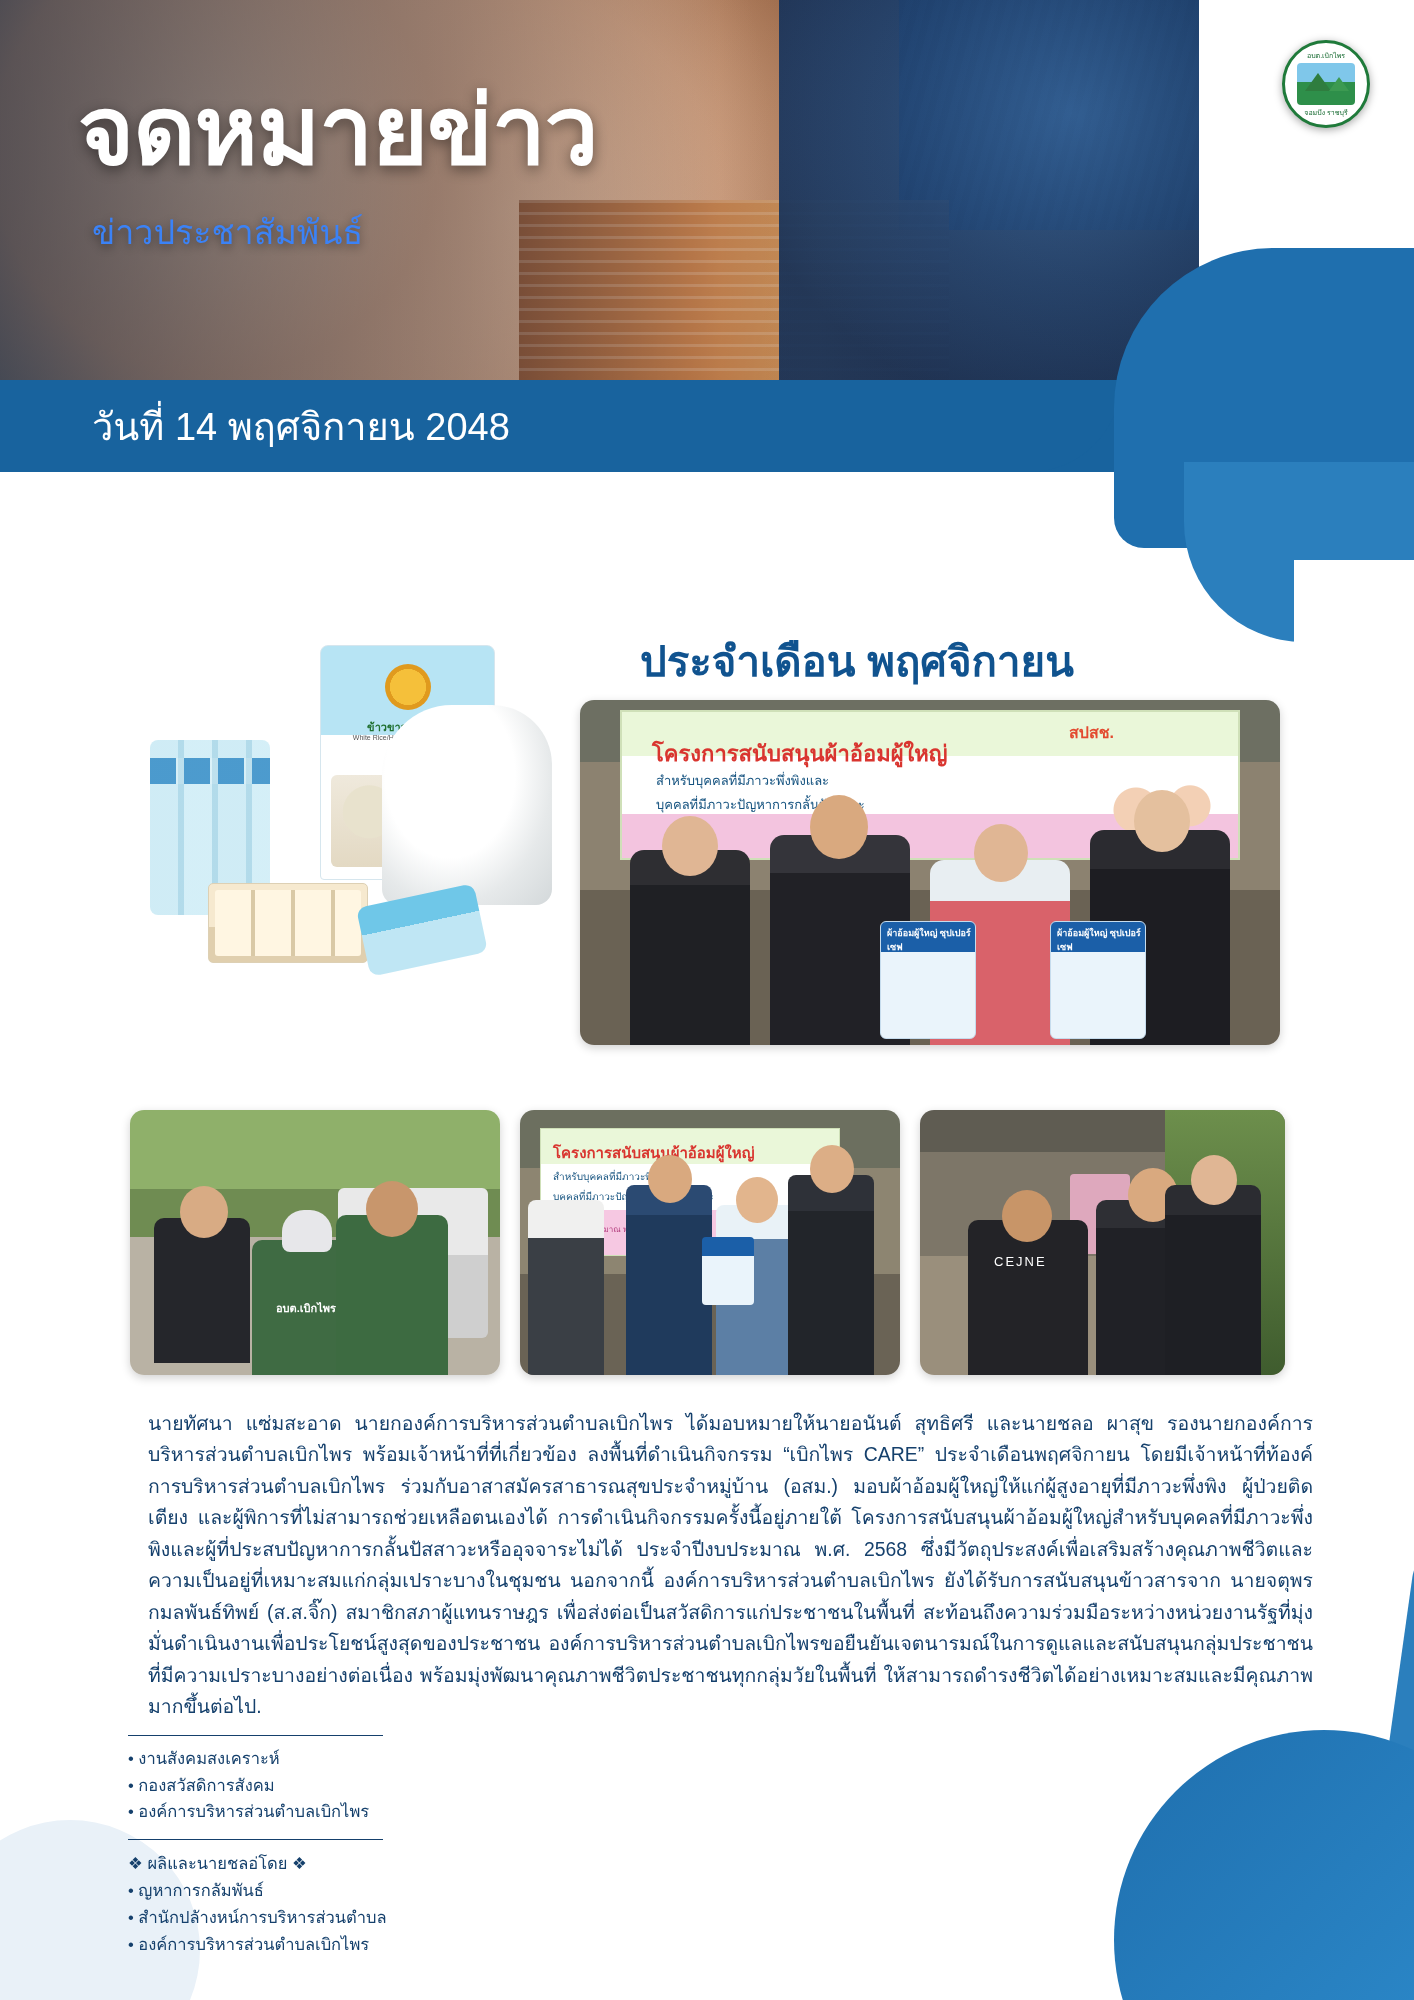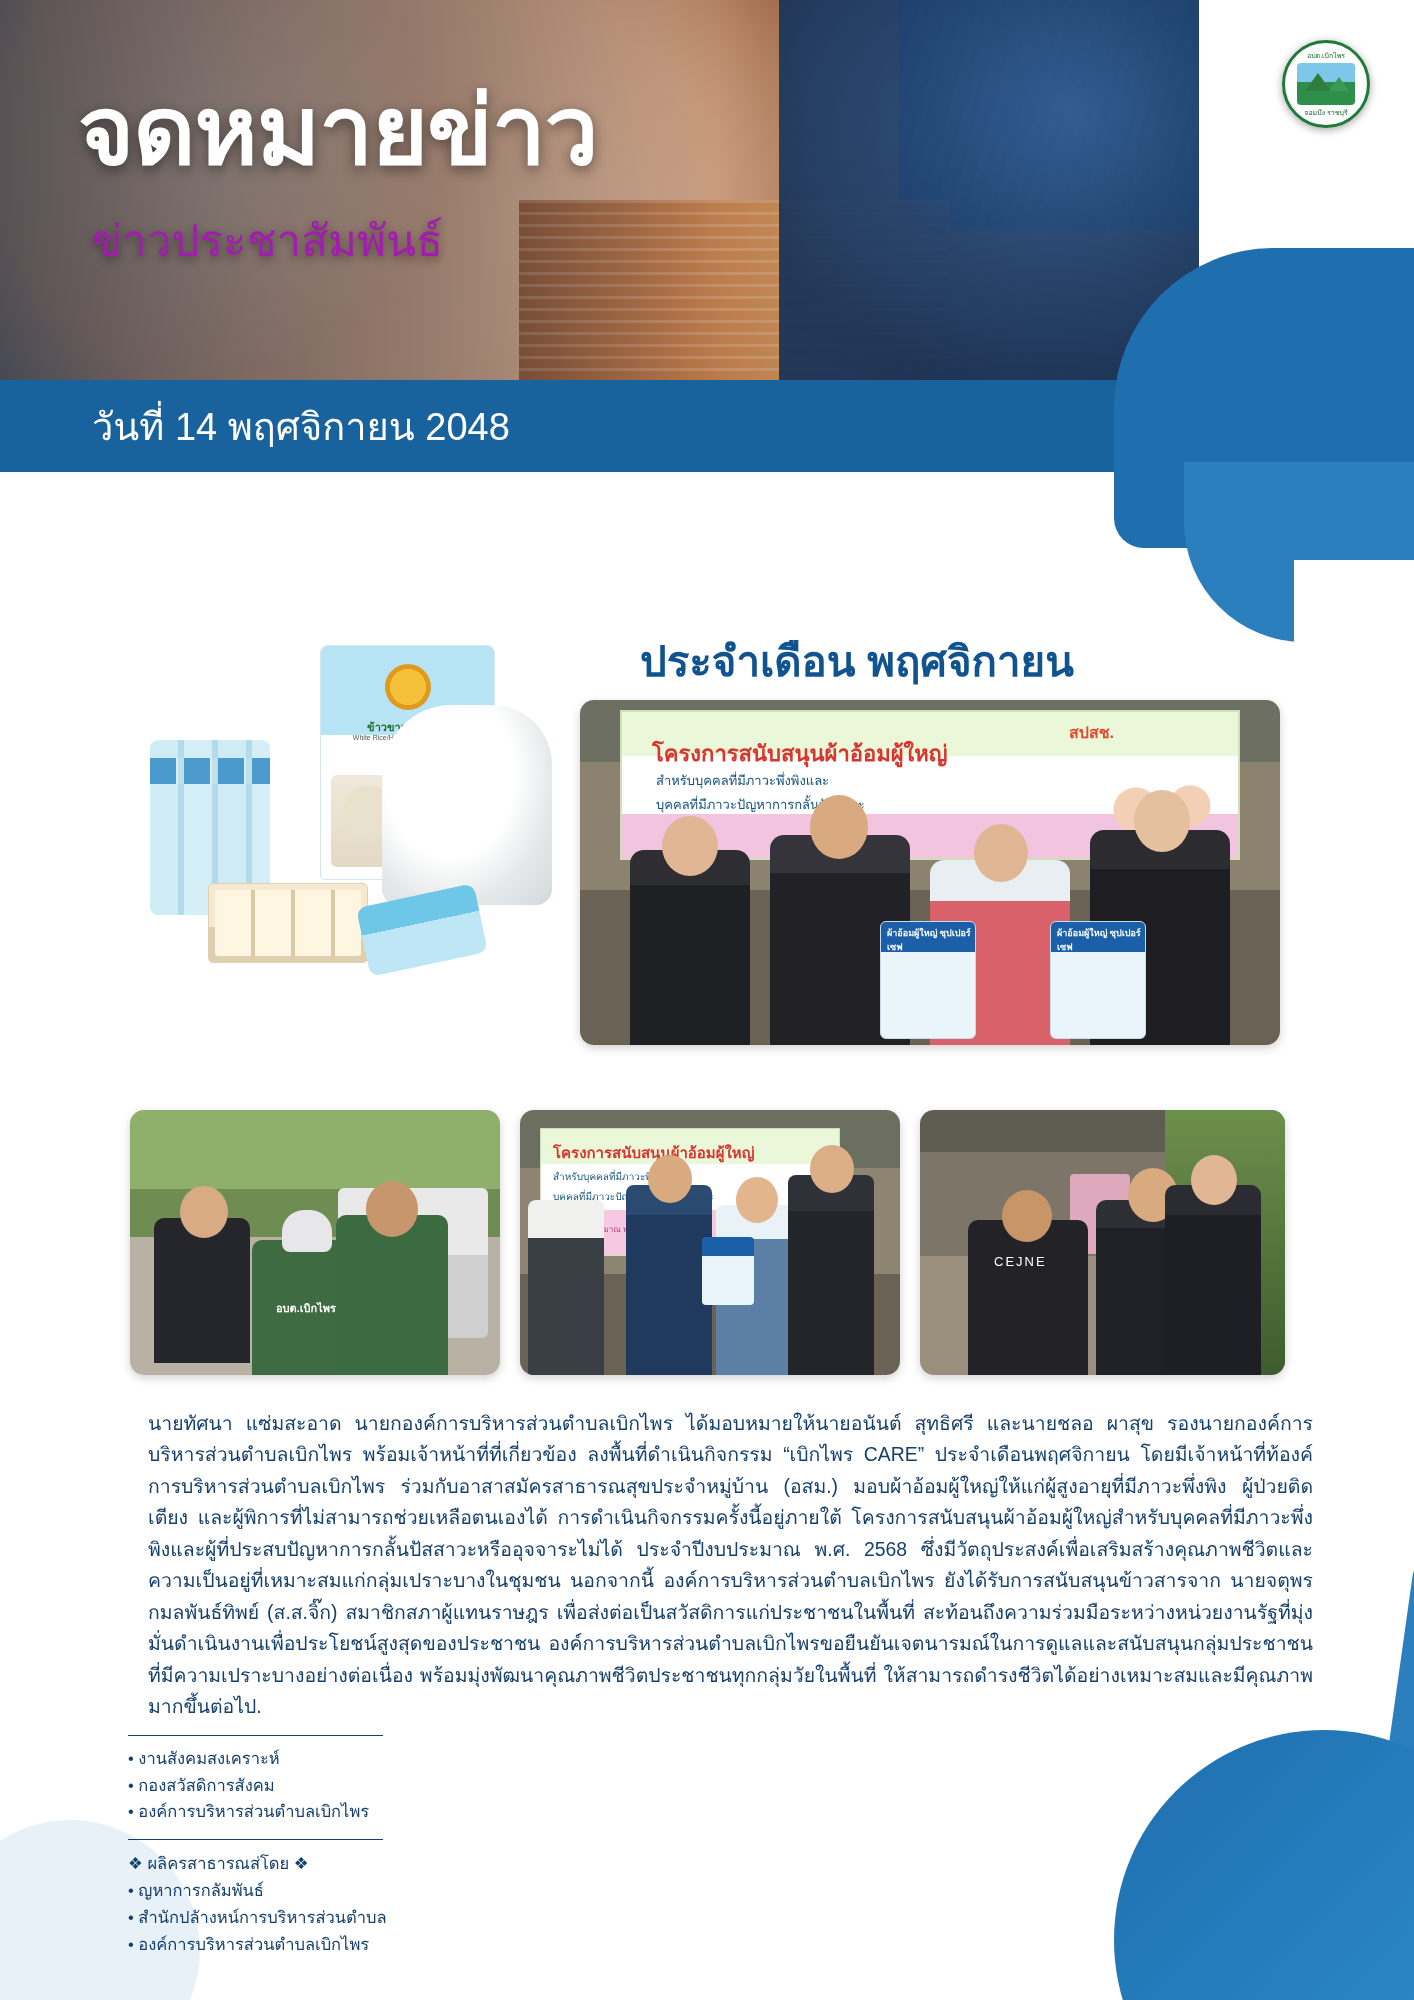--- a/index.html
+++ b/index.html
@@ -69,22 +69,22 @@
     font-size: 96px;
     line-height: 1.02;
     font-weight: 700;
     color: #ffffff;
     letter-spacing: -1px;
     text-shadow: 0 4px 14px rgba(0,0,0,.45);
   }
   .hero-sub {
     position: absolute;
     left: 92px; top: 205px;
-    font-size: 44px;
-    color: #a21caf;
+    font-size: 34px;
+    color: #3b82f6;
     font-weight: 400;
     text-shadow: 0 3px 10px rgba(0,0,0,.45);
     text-align: right;
   }
 
   
   .logo-badge {
     position: absolute;
     right: 44px; top: 40px;
     width: 88px; height: 88px;
@@ -560,20 +560,20 @@
 
   <div class="body-text">นายทัศนา แซ่มสะอาด นายกองค์การบริหารส่วนตำบลเบิกไพร ได้มอบหมายให้นายอนันต์ สุทธิศรี และนายชลอ ผาสุข รองนายกองค์การบริหารส่วนตำบลเบิกไพร พร้อมเจ้าหน้าที่ที่เกี่ยวข้อง ลงพื้นที่ดำเนินกิจกรรม “เบิกไพร CARE” ประจำเดือนพฤศจิกายน โดยมีเจ้าหน้าที่ท้องค์การบริหารส่วนตำบลเบิกไพร ร่วมกับอาสาสมัครสาธารณสุขประจำหมู่บ้าน (อสม.) มอบผ้าอ้อมผู้ใหญ่ให้แก่ผู้สูงอายุที่มีภาวะพึ่งพิง ผู้ป่วยติดเตียง และผู้พิการที่ไม่สามารถช่วยเหลือตนเองได้ การดำเนินกิจกรรมครั้งนี้อยู่ภายใต้ โครงการสนับสนุนผ้าอ้อมผู้ใหญ่สำหรับบุคคลที่มีภาวะพึ่งพิงและผู้ที่ประสบปัญหาการกลั้นปัสสาวะหรืออุจจาระไม่ได้ ประจำปีงบประมาณ พ.ศ. 2568 ซึ่งมีวัตถุประสงค์เพื่อเสริมสร้างคุณภาพชีวิตและความเป็นอยู่ที่เหมาะสมแก่กลุ่มเปราะบางในชุมชน นอกจากนี้ องค์การบริหารส่วนตำบลเบิกไพร ยังได้รับการสนับสนุนข้าวสารจาก นายจตุพร กมลพันธ์ทิพย์ (ส.ส.จิ๊ก) สมาชิกสภาผู้แทนราษฎร เพื่อส่งต่อเป็นสวัสดิการแก่ประชาชนในพื้นที่ สะท้อนถึงความร่วมมือระหว่างหน่วยงานรัฐที่มุ่งมั่นดำเนินงานเพื่อประโยชน์สูงสุดของประชาชน องค์การบริหารส่วนตำบลเบิกไพรขอยืนยันเจตนารมณ์ในการดูแลและสนับสนุนกลุ่มประชาชนที่มีความเปราะบางอย่างต่อเนื่อง พร้อมมุ่งพัฒนาคุณภาพชีวิตประชาชนทุกกลุ่มวัยในพื้นที่ ให้สามารถดำรงชีวิตได้อย่างเหมาะสมและมีคุณภาพมากขึ้นต่อไป.</div>
 
   <div class="footer">
     <div class="rule"></div>
     <div class="line">• งานสังคมสงเคราะห์</div>
     <div class="line">• กองสวัสดิการสังคม</div>
     <div class="line">• องค์การบริหารส่วนตำบลเบิกไพร</div>
     <div class="block2">
       <div class="rule"></div>
-      <div class="produced">❖ ผลิครสาธารณส่โดย ❖</div>
+      <div class="produced">❖ ผลิและนายชลอ่โดย ❖</div>
       <div class="line">• ญหาการกลัมพันธ์</div>
       <div class="line">• สำนักปลัางหน์การบริหารส่วนตำบล</div>
       <div class="line">• องค์การบริหารส่วนตำบลเบิกไพร</div>
     </div>
   </div>
 
 </div>
 
 </body></html>

